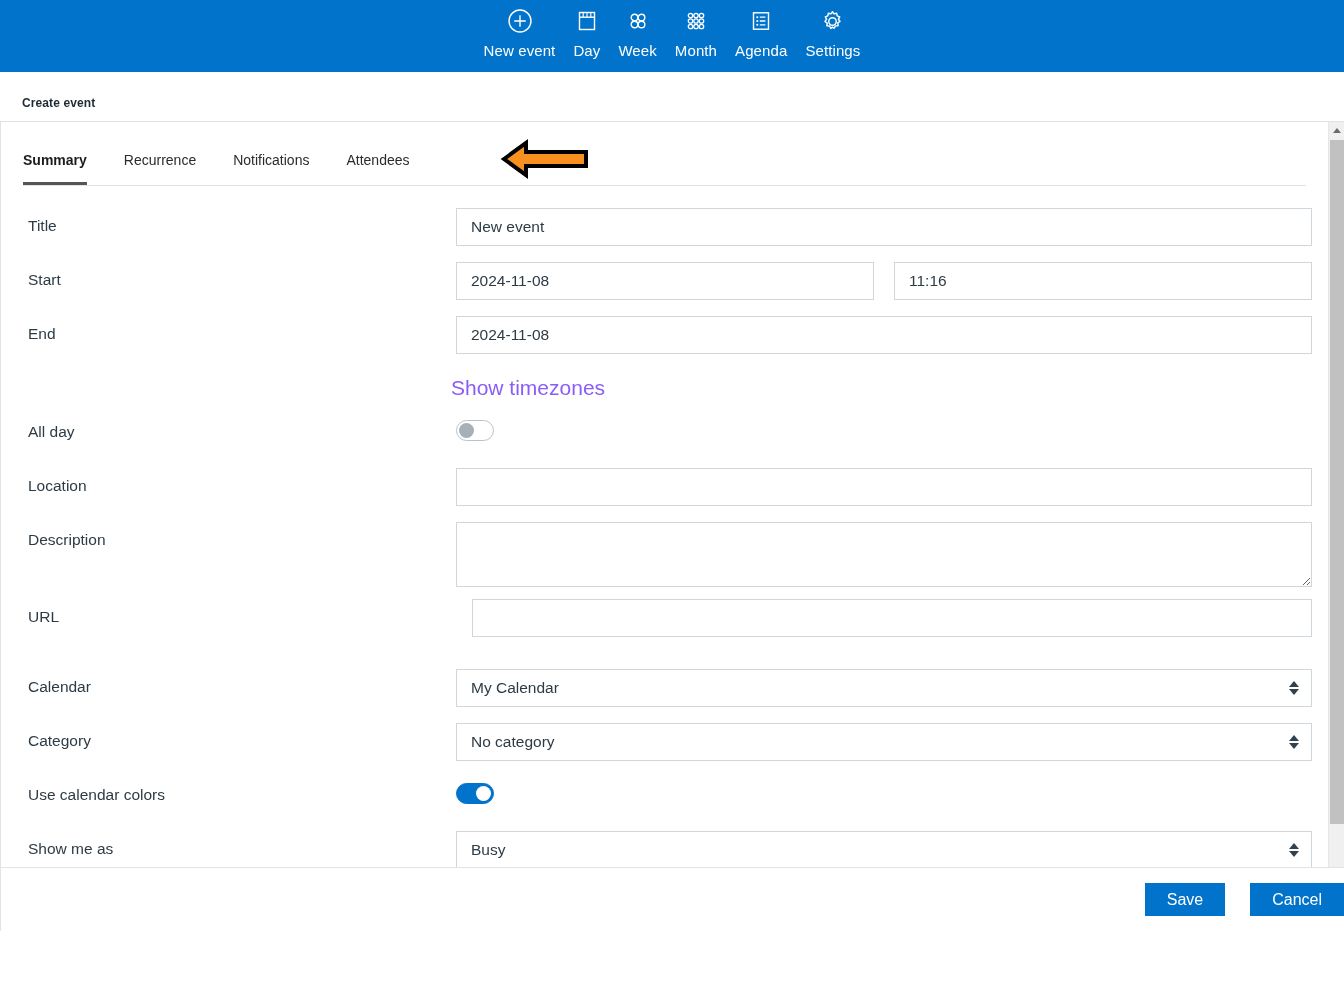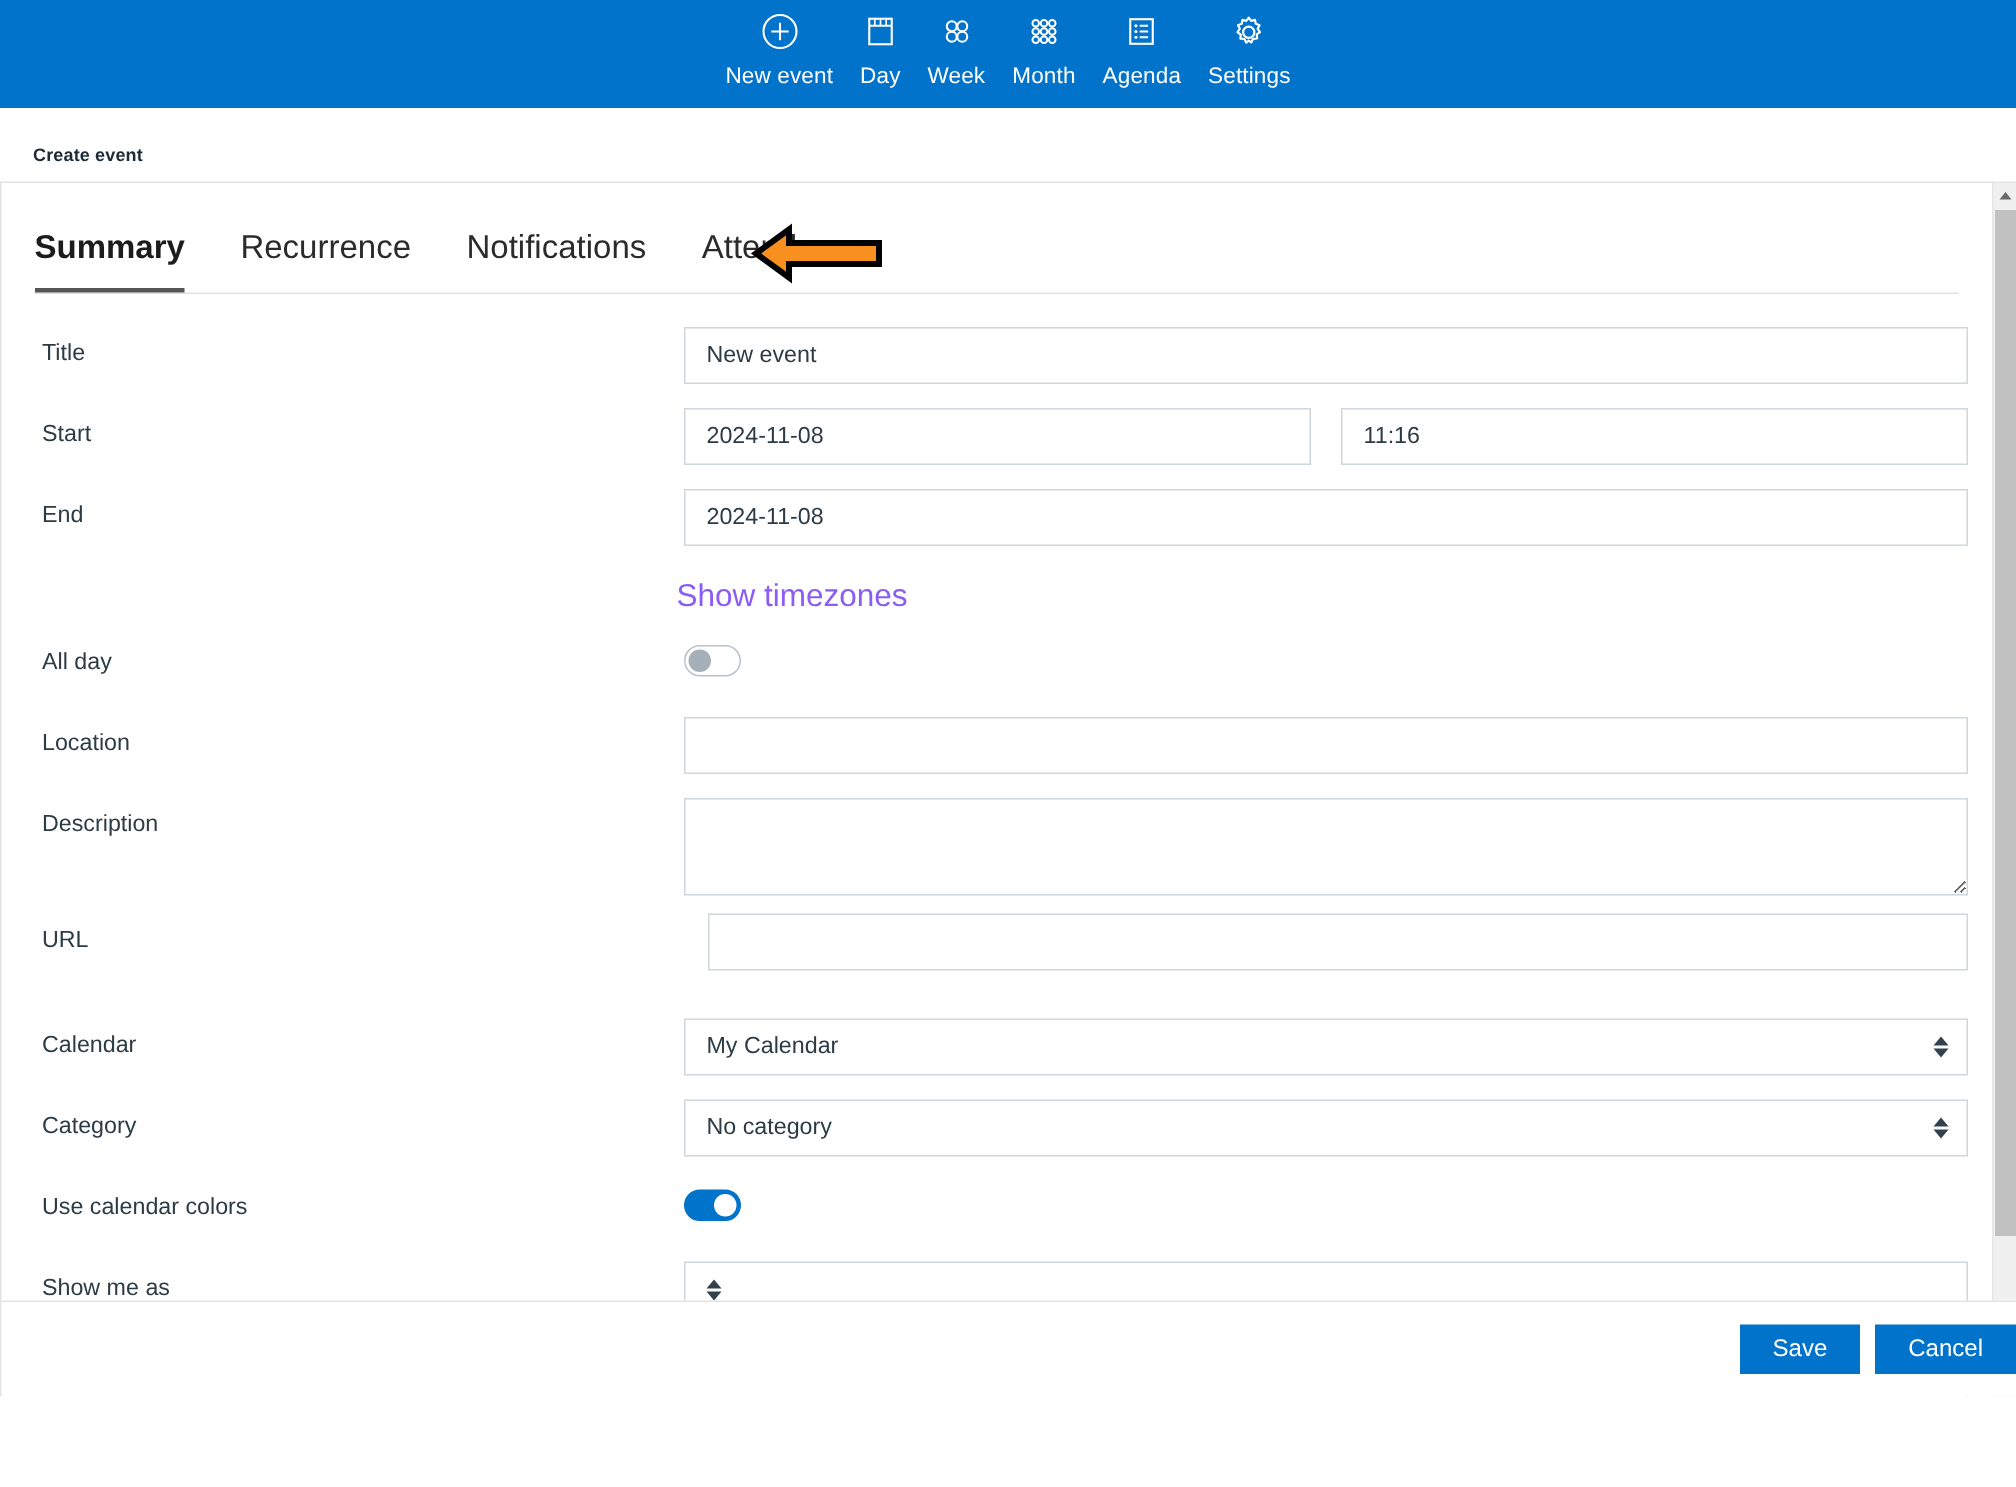--- a/index.html
+++ b/index.html
@@ -70,21 +70,21 @@
   
   .tabs {
     display: flex;
     align-items: flex-end;
     margin: 30px 0 0 22px;
     border-bottom: 1px solid #e1e1e1;
     width: 1283px;
     position: relative;
   }
   .tab {
-    font-size: 22px;
+    font-size: 14px;
     color: #2b2b2b;
     padding: 0 0 17px 0;
     margin-right: 0;
     width: auto;
     cursor: pointer;
     white-space: nowrap;
   }
   .tab-pad { width: 37px; }
   .tab.active {
     font-weight: bold;
@@ -225,21 +225,21 @@
   .footer {
     position: absolute;
     left: 0; right: 0; bottom: 0;
     height: 64px;
     background: #ffffff;
     border-top: 1px solid #e3e3e3;
     display: flex;
     align-items: center;
     justify-content: flex-end;
     padding-right: 0px;
-    gap: 10px;
+    gap: 25px;
   }
   .btn {
     background: #0273ca;
     color: #ffffff;
     border: none;
     font-family: "Liberation Sans", sans-serif;
     font-size: 16px;
     height: 33px;
     padding: 0 22px;
     cursor: pointer;
@@ -438,20 +438,21 @@
           <div class="toggle on">
             <span class="knob"></span>
           </div>
         </div>
       </div>
 
       <div class="row">
         <div class="label">Show me as</div>
         <div class="ctrl">
           <div class="selectbox">
+            <span class="sv">Busy</span>
             <span class="spin">
                 <i class="up"></i>
                 <i class="down"></i>
               </span>
           </div>
         </div>
       </div>
 
       <div class="row">
         <div class="label">Visibility</div>

